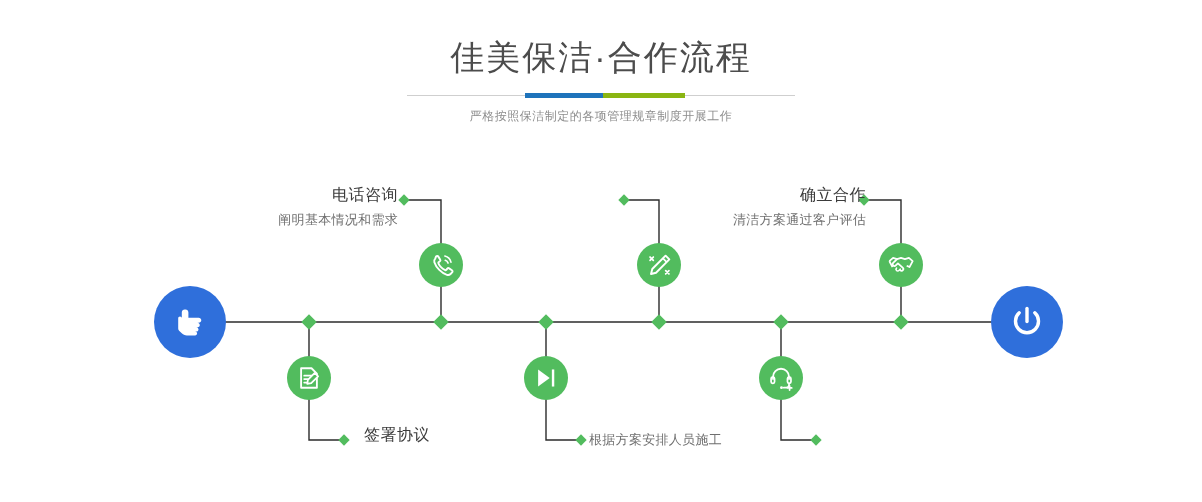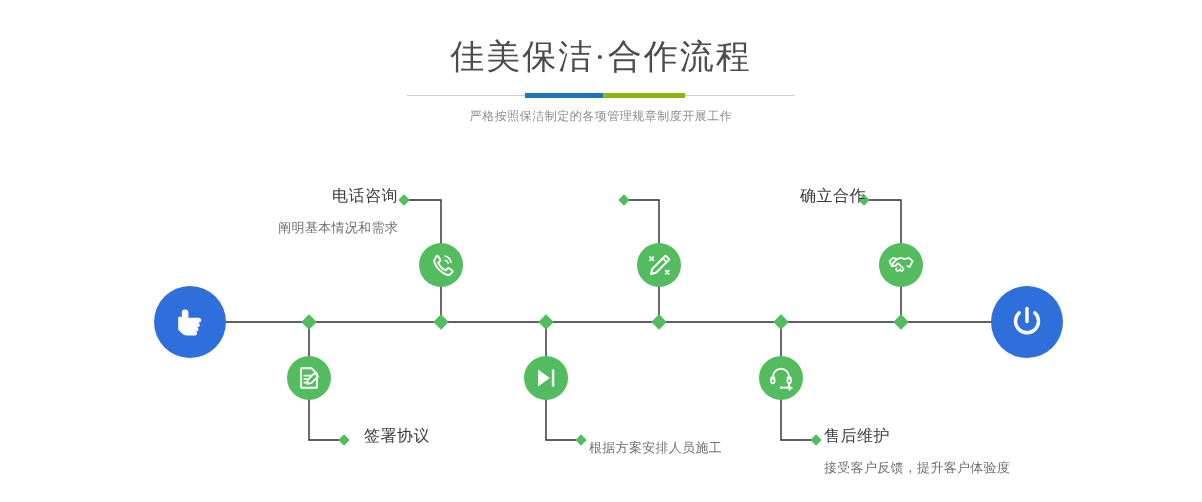--- a/index.html
+++ b/index.html
@@ -28,21 +28,20 @@
     text-align: center;
   }
   .title {
     margin: 0;
     padding-top: 36px;
     font-size: 34px;
     font-weight: 500;
     letter-spacing: 2px;
     color: #4c4c4c;
     line-height: 1.25;
-    font-family: Liberation Serif, serif;
   }
   .divider {
     position: relative;
     width: 388px;
     height: 1px;
     margin: 16px auto 0 auto;
     background: #cfcfcf;
   }
   .divider .seg-blue {
     position: absolute;
@@ -110,26 +109,27 @@
 
   .step-text {
     position: absolute;
     white-space: nowrap;
   }
   .step-text .s-title {
     font-size: 16px;
     color: #3b3b3b;
     line-height: 20px;
     letter-spacing: 0.5px;
+    font-family: Liberation Mono, monospace;
   }
   .step-text .s-desc {
     font-size: 13px;
     color: #6f6f6f;
     line-height: 20px;
-    margin-top: 12px;
+    margin-top: 4px;
     letter-spacing: 0.3px;
   }
   .step-text.top { text-align: right; }
   .step-text.bottom { text-align: left; }
 </style>
 </head>
 <body>
 
 <div id="root">
 
@@ -241,29 +241,26 @@
     </div>
 
     <div class="step-text top" style="left:200px; top:186px; width:198px;">
       <div class="s-title">电话咨询</div>
       <div class="s-desc">阐明基本情况和需求</div>
     </div>
 
 
     <div class="step-text top" style="left:664px; top:186px; width:202px;">
       <div class="s-title">确立合作</div>
+      <div class="s-desc">清洁方案通过客户评估</div>
     </div>
 
     <div class="step-text bottom" style="left:364px; top:426px;">
       <div class="s-title">签署协议</div>
     </div>
 
     <div class="step-text bottom" style="left:589px; top:426px;">
       <div class="s-desc">根据方案安排人员施工</div>
     </div>
 
-    <div class="step-text bottom" style="left:824px; top:426px;">
-      <div class="s-title">售后维护</div>
-      <div class="s-desc">接受客户反馈，提升客户体验度</div>
-    </div>
 
   </div>
 </div>
 
 </body></html>

